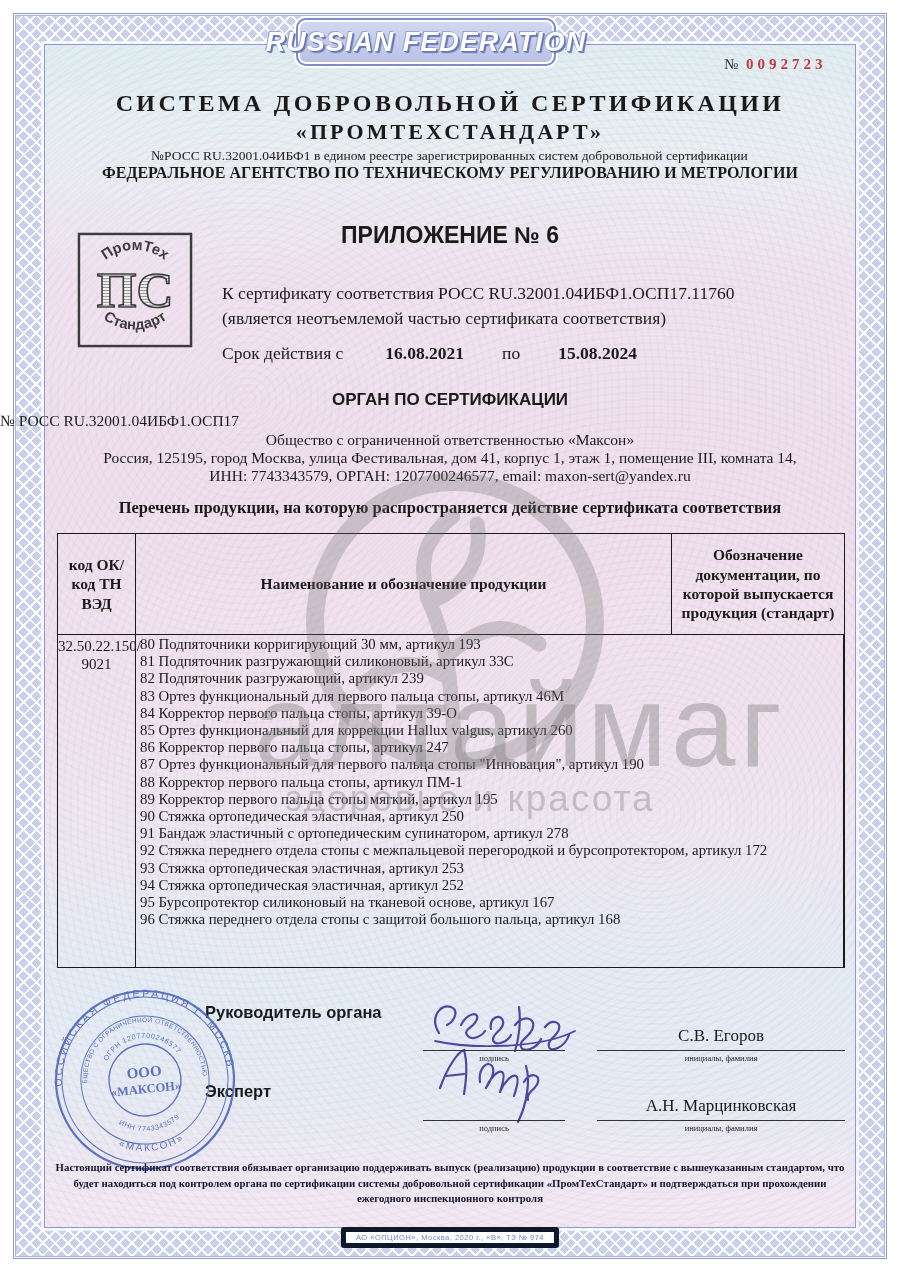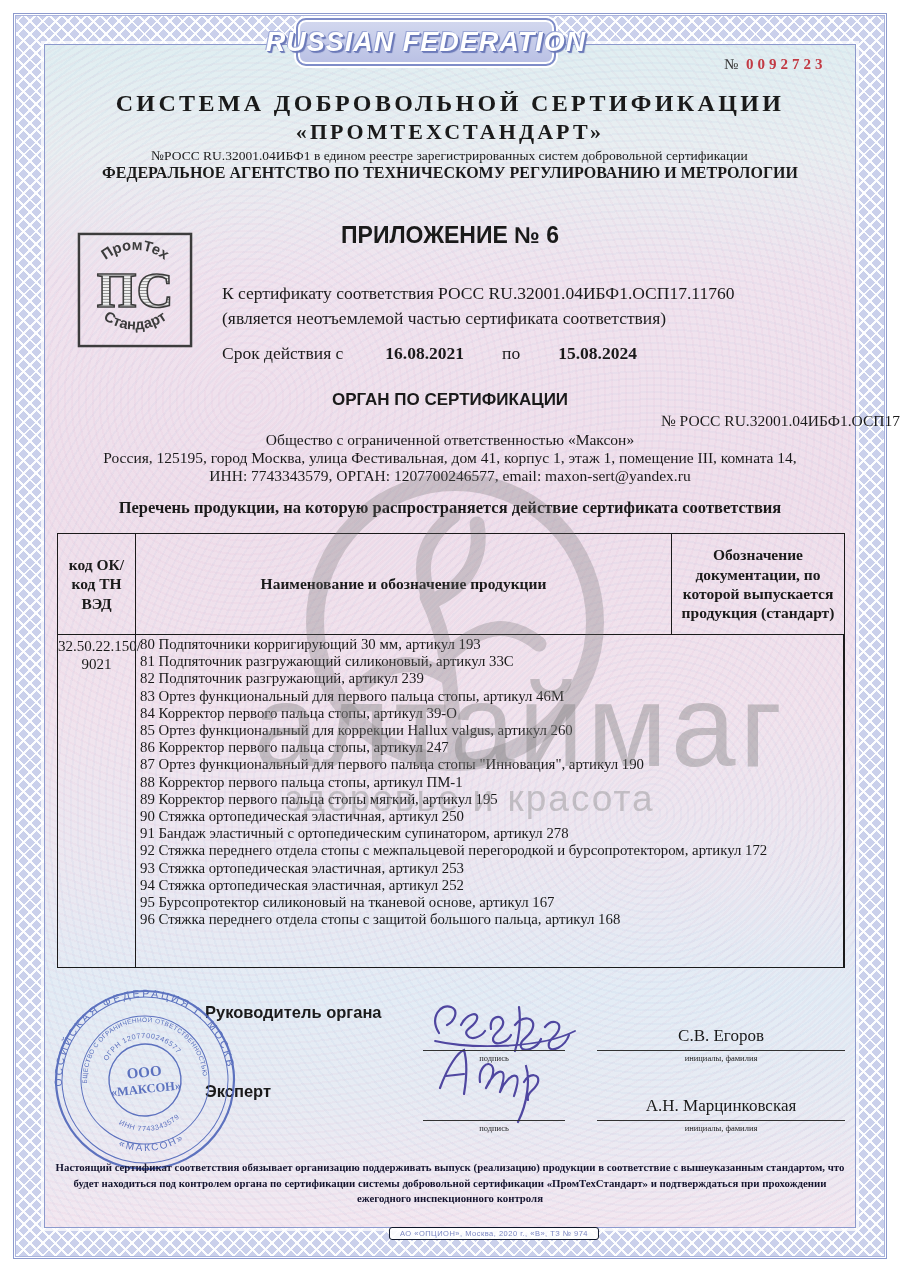--- a/index.html
+++ b/index.html
@@ -60,21 +60,21 @@
   
   .ref1{position:absolute;left:222px;top:283px;width:620px;font-size:17.5px;}
   .ref2{position:absolute;left:222px;top:308px;width:620px;font-size:17.5px;}
   .validity{position:absolute;left:222px;top:343px;width:620px;font-size:17.5px;}
   .validity b{font-weight:bold;}
   .validity .gap1{display:inline-block;width:42px;}
   .validity .gap2{display:inline-block;width:38px;}
   
   .org-title{position:absolute;left:0;top:390px;width:900px;text-align:center;
     font-family:"Liberation Sans",sans-serif;font-weight:bold;font-size:17px;}
-  .org-no{position:absolute;left:0;top:412px;width:900px;text-align:right;font-size:15.5px;}
+  .org-no{position:absolute;left:0;top:412px;width:900px;text-align:left;font-size:15.5px;}
   .org-company{position:absolute;left:0;top:431px;width:900px;text-align:center;font-size:15.5px;}
   .org-address{position:absolute;left:0;top:449px;width:900px;text-align:center;font-size:15.5px;}
   .org-req{position:absolute;left:0;top:467px;width:900px;text-align:center;font-size:15.5px;}
   .products-heading{position:absolute;left:0;top:498px;width:900px;text-align:center;
     font-weight:bold;font-size:16.5px;}
   
   .tbl{position:absolute;left:57px;top:533px;width:788px;height:435px;
     border:1.5px solid #1a1a1a;display:flex;flex-direction:column;box-sizing:border-box;}
   .tbl-head{display:flex;height:100px;border-bottom:1.5px solid #1a1a1a;}
   .tbl-body{display:flex;flex:1;}
@@ -108,22 +108,22 @@
   .sig1{left:425px;top:995px;}
   .sig2{left:430px;top:1040px;}
   
   .stamp{position:absolute;left:50px;top:985px;width:190px;height:190px;
     transform:rotate(-6deg);opacity:.88;}
   
   .disclaimer{position:absolute;left:48px;top:1160px;width:804px;text-align:center;
     font-weight:bold;font-size:10.8px;line-height:1.45;color:#14142e;}
   .print-info{position:absolute;left:50%;transform:translateX(-50%);top:1227px;
     font-family:"Liberation Sans",sans-serif;font-size:7.5px;color:#7b86c2;
-    background:rgba(255,255,255,.9);border:1px solid #0f172a;border-radius:3px;
-    padding:1px 10px;white-space:nowrap;letter-spacing:.5px;margin-left:44px;}
+    background:rgba(255,255,255,.9);border:5px solid #0f172a;border-radius:3px;
+    padding:1px 10px;white-space:nowrap;letter-spacing:.5px;}
   
   .wm{position:absolute;pointer-events:none;z-index:50;}
   .wm-tree{left:295px;top:462px;width:320px;height:320px;opacity:.28;}
   .wm-brand{left:160px;top:668px;width:720px;text-align:center;
     font-family:"Liberation Sans",sans-serif;font-size:116px;font-weight:normal;
     color:rgba(125,125,125,.40);letter-spacing:4px;line-height:1;}
   .wm-tagline{left:250px;top:778px;width:440px;text-align:center;
     font-family:"Liberation Sans",sans-serif;font-size:37px;
     color:rgba(135,135,135,.42);letter-spacing:2px;}
 </style>

